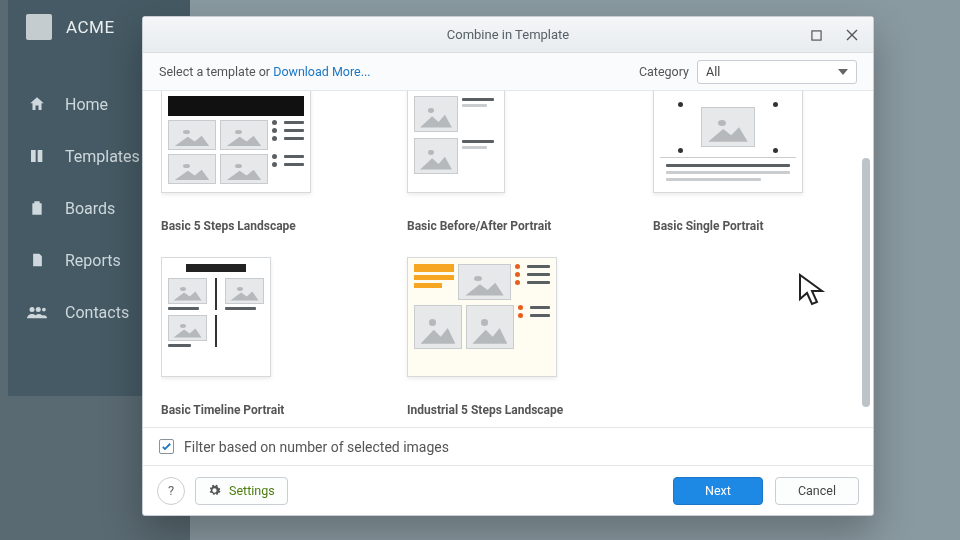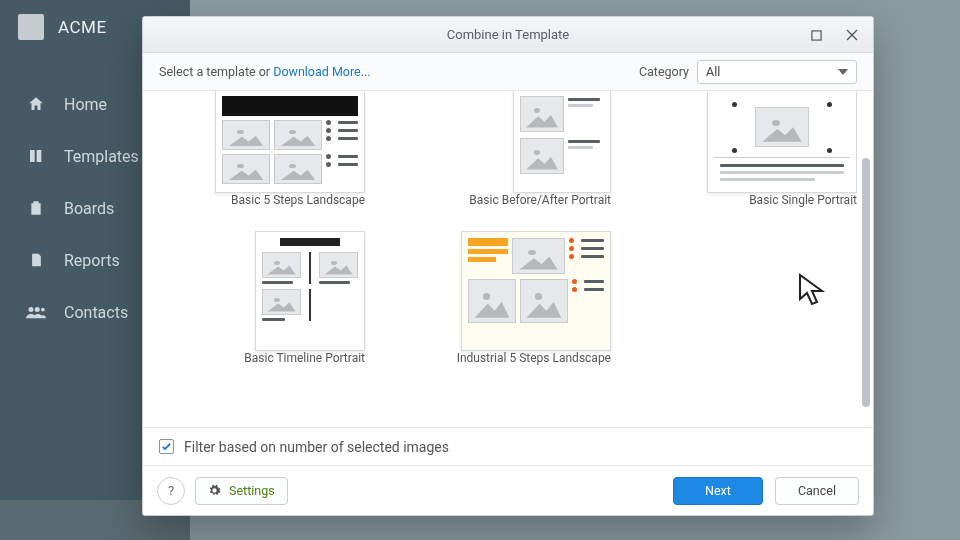--- a/index.html
+++ b/index.html
@@ -1,27 +1,27 @@
 <!DOCTYPE html>
 <html><head>
 <meta charset="utf-8">
 <style>
   * { box-sizing: border-box; margin: 0; padding: 0; font-family: -apple-system, "Segoe UI", Roboto, Arial, sans-serif; }
   html, body { width: 960px; height: 540px; overflow: hidden; background: #5a6a72; }
 
   .app-sidebar {
-    position: absolute; left: 0; top: 0; width: 190px; height: 500px;
+    position: absolute; left: 8px; top: 0; width: 190px; height: 396px;
     background: #455a64; color: #d7dcde;
   }
   .brand { display: flex; align-items: center; gap: 14px; padding: 14px 18px; height: 54px; }
   .brand-square { width: 26px; height: 26px; background: #c4ccd0; border-radius: 2px; }
   .brand-text { font-size: 17px; letter-spacing: .5px; color: #eceff1; }
 
   .nav { padding-top: 24px; }
-  .nav-item { display: flex; align-items: center; gap: 18px; height: 52px; padding: 0 26px; font-size: 16px; color: #cfd8dc; }
+  .nav-item { display: flex; align-items: center; gap: 18px; height: 52px; padding: 0 19px; font-size: 16px; color: #cfd8dc; }
   .nav-item .icon { width: 20px; height: 20px; display:inline-flex; align-items:center; justify-content:center; }
 
   .backdrop {
     position:absolute; left:190px; top:0; right:0; bottom:0;
     background: #8a9aa1;
   }
 
   .modal {
     position: absolute; left: 142px; top: 16px; width: 732px; height: 500px;
     background: #fff; border: 1px solid #c8ced3; border-radius: 3px;
@@ -55,21 +55,21 @@
   .gallery-wrap { flex:1; position:relative; overflow:hidden; padding: 0 10px 0 18px; }
   .gallery {
     position:absolute; left:18px; right:16px; top:0; bottom:0;
     overflow:hidden;
   }
   .grid {
     display:grid; grid-template-columns: repeat(3, 1fr);
     column-gap: 42px; row-gap: 24px;
     padding-top: 2px; padding-bottom: 10px;
   }
-  .card { display:flex; flex-direction:column; align-items:flex-end; gap:0; }
+  .card { display:flex; flex-direction:column; align-items:flex-start; gap:26px;font-weight:bold; }
   .thumb {
     width: 150px; height: 104px; background:#fff; border:1px solid #d6dadd;
     box-shadow: 0 2px 4px rgba(0,0,0,.08);
     padding: 6px;
   }
   .card-label { font-size: 12px; color:#555; text-align:center; }
 
   .vscroll {
     position:absolute; right:2px; top:0; bottom:0; width:10px;
     background:transparent;

